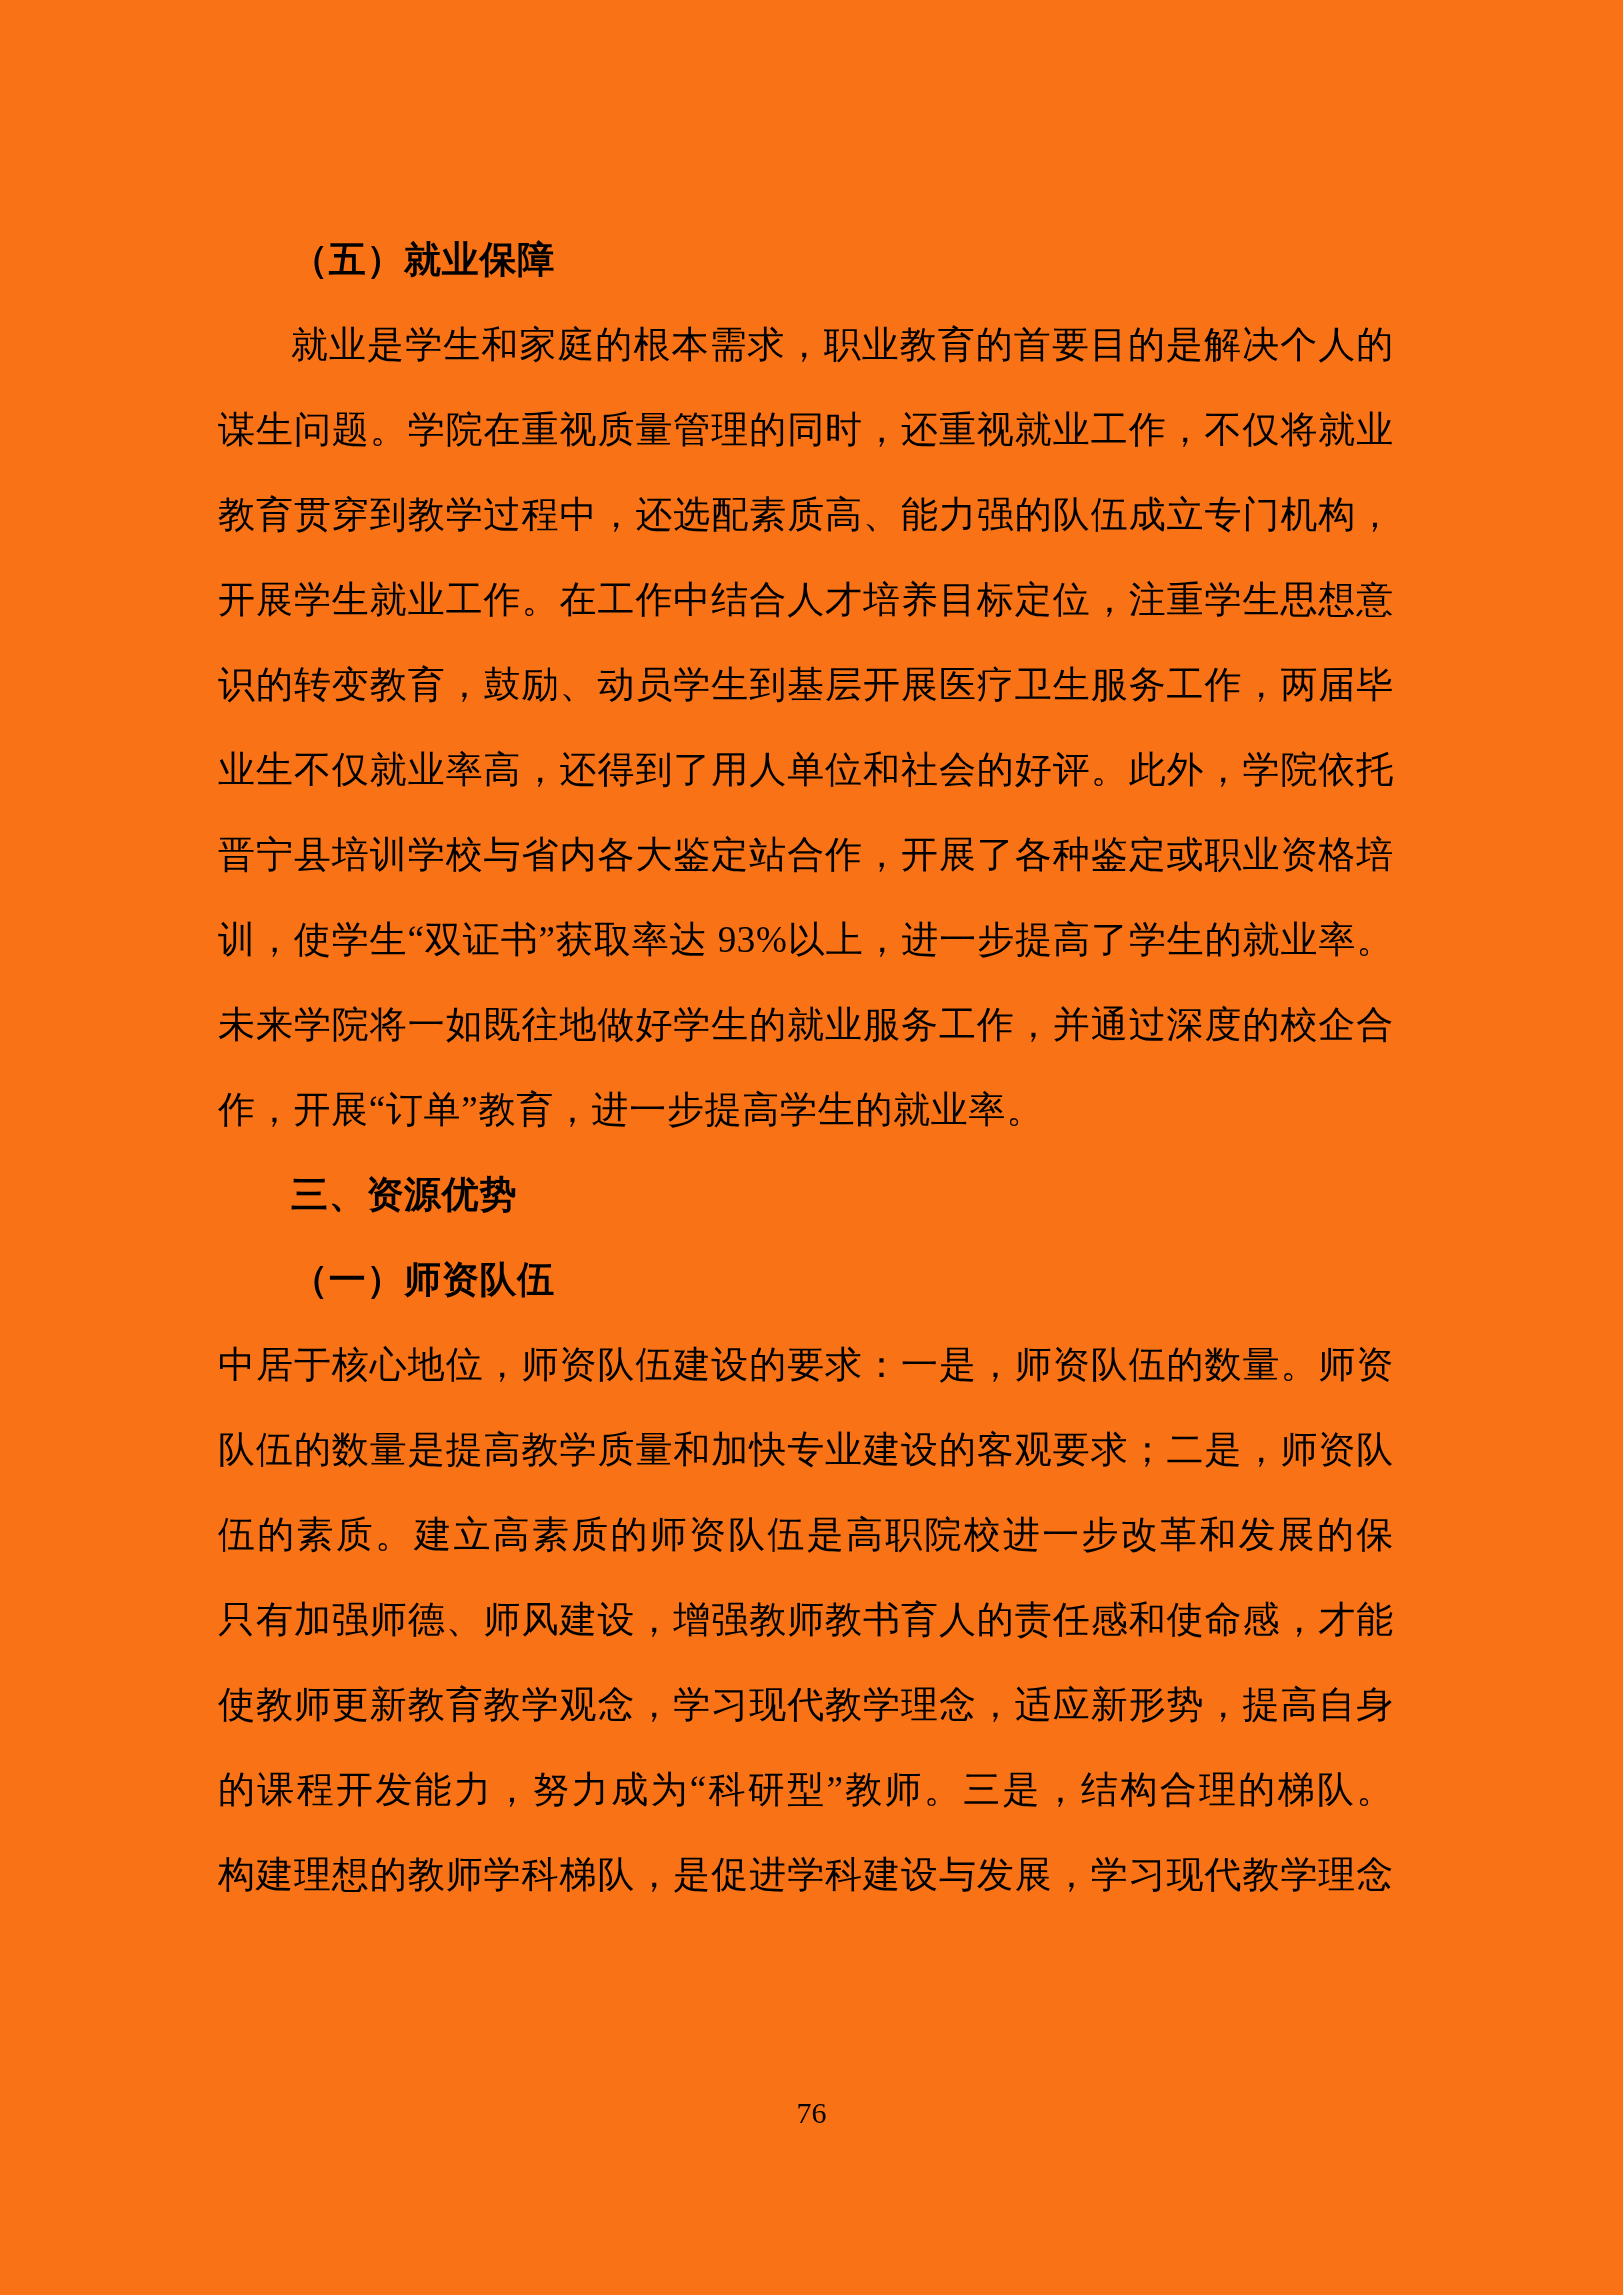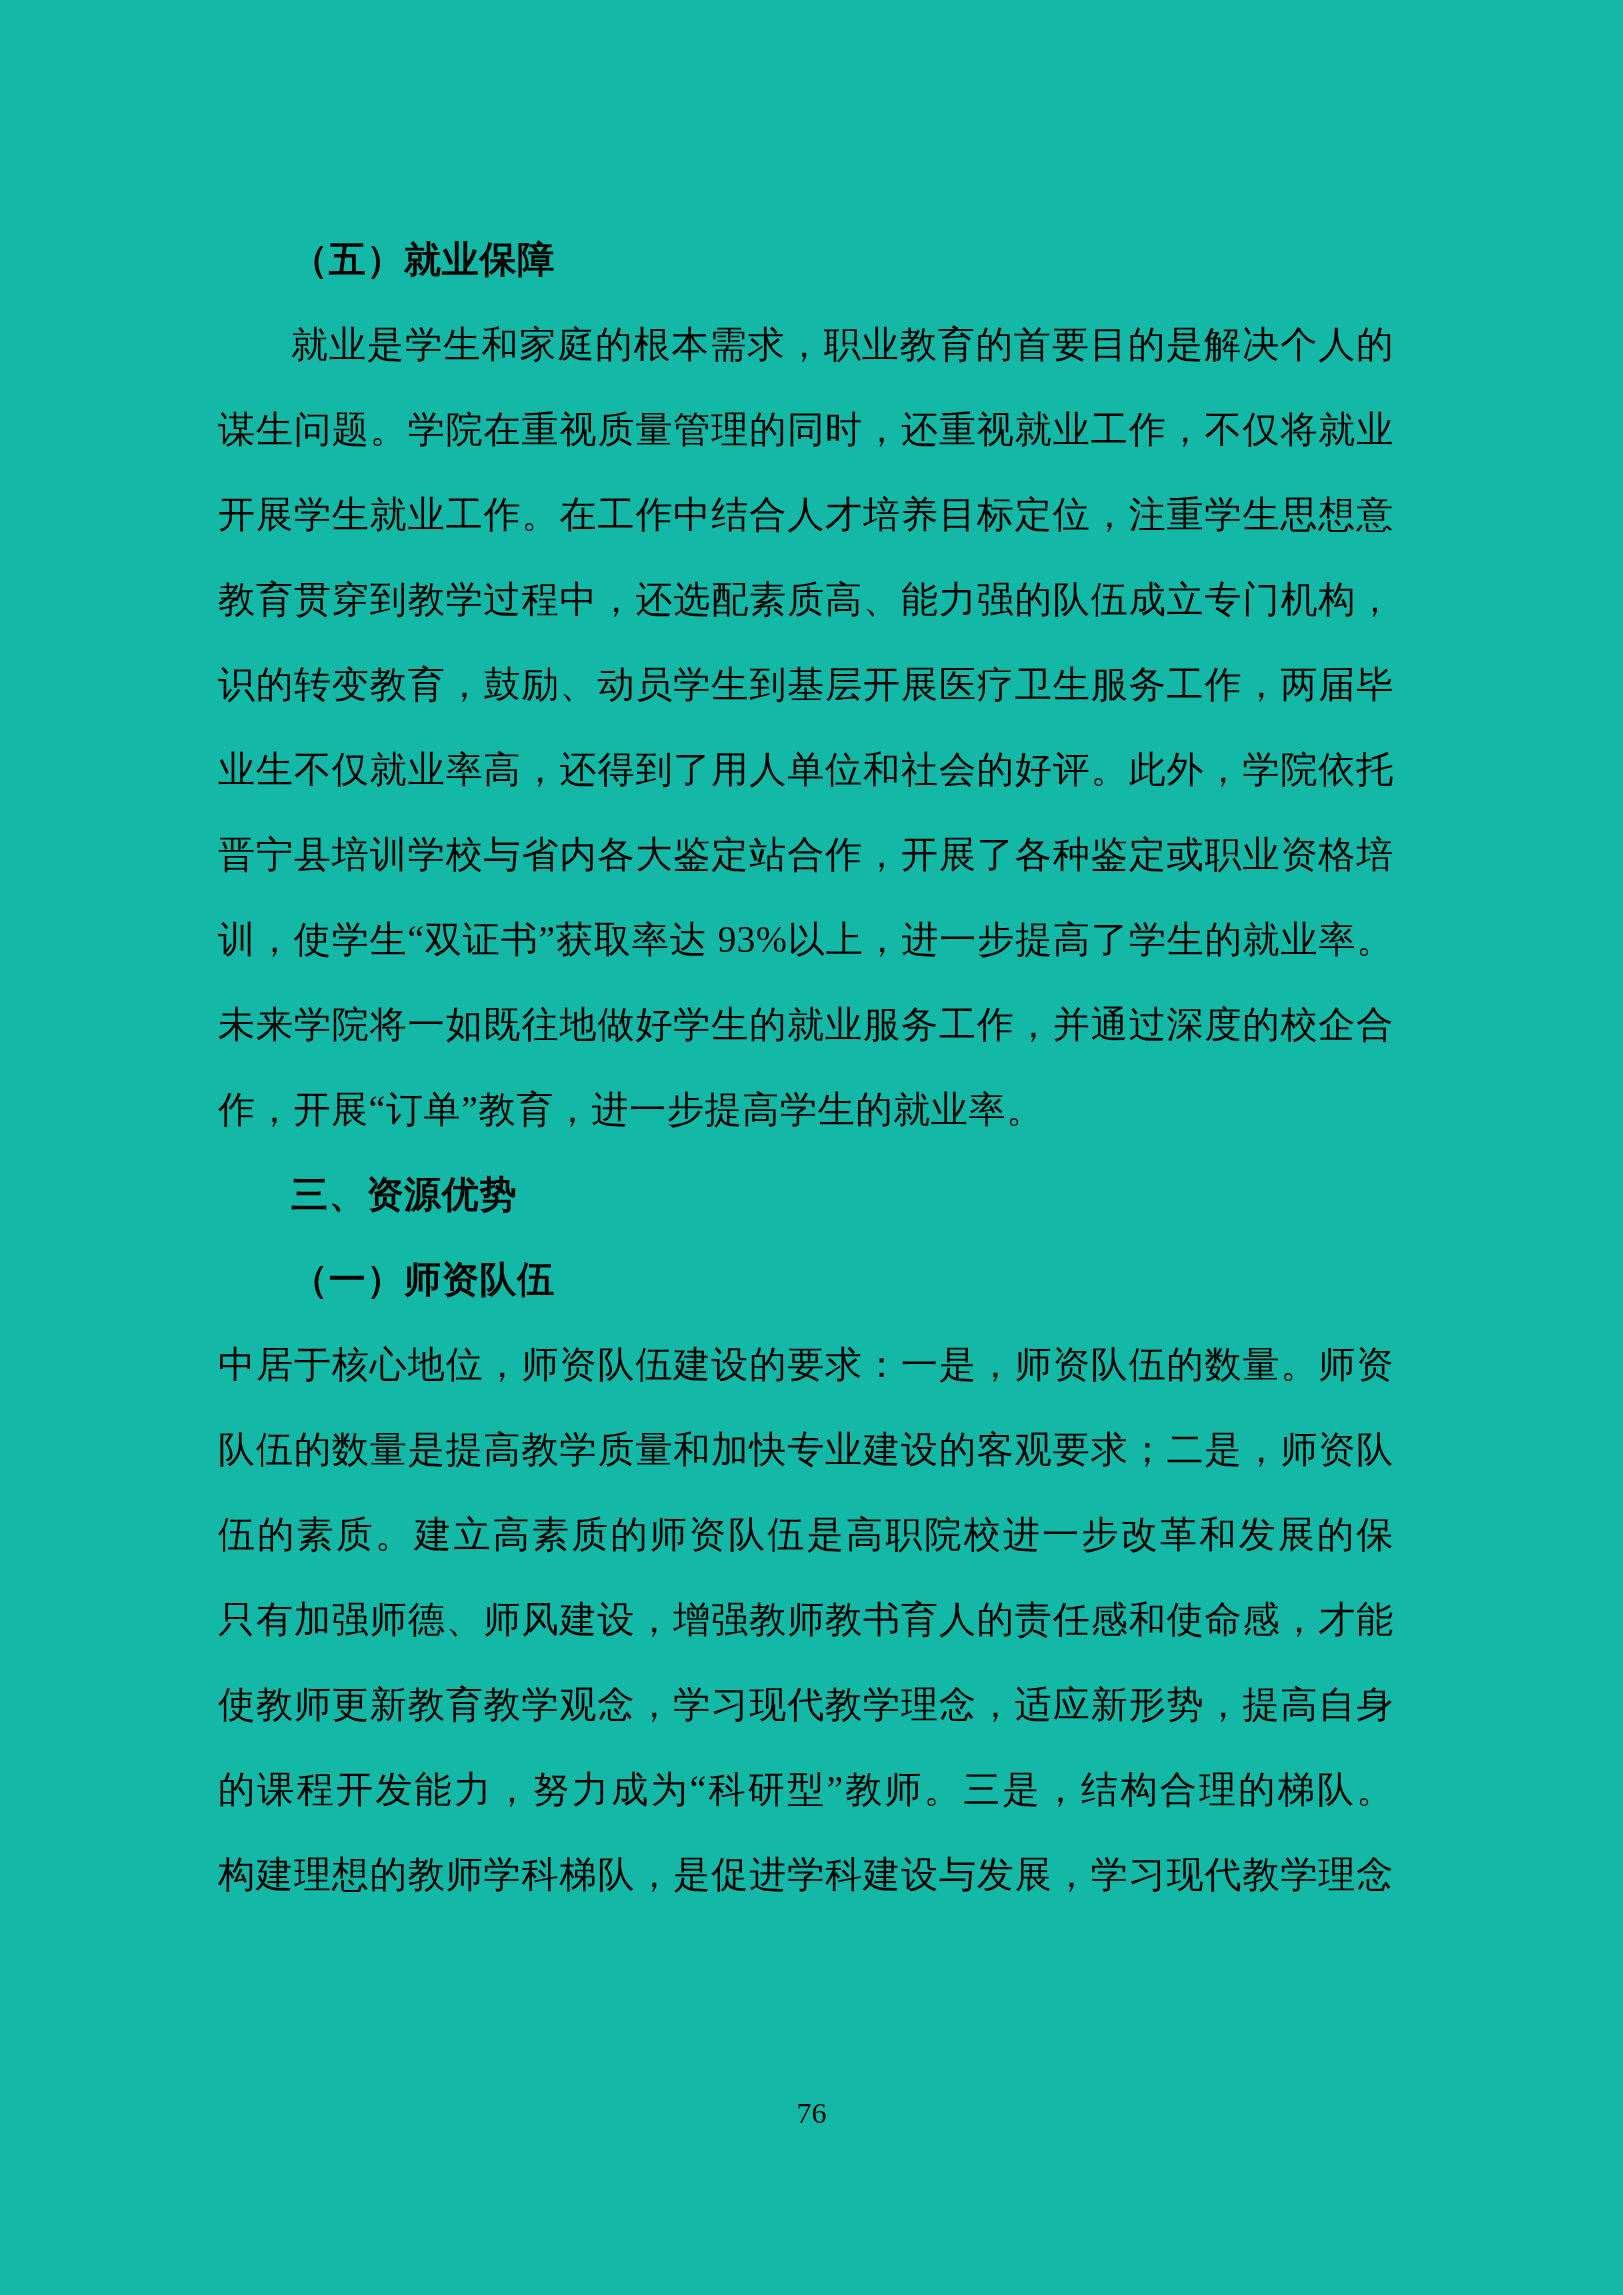--- a/index.html
+++ b/index.html
@@ -1,20 +1,20 @@
 <!DOCTYPE html>
 <html style="font-size:10.5px"><head>
 <meta charset="utf-8">
 <style>
   html, body { margin: 0; padding: 0; background: #ffffff; }
   .page {
     position: relative;
     width: 1623px;
     height: 2295px;
-    background: #14b8a6;
+    background: #f97316;
     color: #000000;
     font-family: "Liberation Serif", "DejaVu Serif", serif;
     overflow: hidden;
   }
   .content {
     position: absolute;
     left: 218px;
     top: 217px;
     width: 1176px;
   }
@@ -54,22 +54,22 @@
   }
 </style>
 </head>
 <body>
 
 <div class="page">
   <div class="content">
     <div class="line heading">（五）就业保障</div>
     <div class="line first">就业是学生和家庭的根本需求，职业教育的首要目的是解决个人的</div>
     <div class="line">谋生问题。学院在重视质量管理的同时，还重视就业工作，不仅将就业</div>
+    <div class="line">教育贯穿到教学过程中，还选配素质高、能力强的队伍成立专门机构，</div>
     <div class="line">开展学生就业工作。在工作中结合人才培养目标定位，注重学生思想意</div>
-    <div class="line">教育贯穿到教学过程中，还选配素质高、能力强的队伍成立专门机构，</div>
     <div class="line">识的转变教育，鼓励、动员学生到基层开展医疗卫生服务工作，两届毕</div>
     <div class="line">业生不仅就业率高，还得到了用人单位和社会的好评。此外，学院依托</div>
     <div class="line">晋宁县培训学校与省内各大鉴定站合作，开展了各种鉴定或职业资格培</div>
     <div class="line">训，使学生“双证书”获取率达 93%以上，进一步提高了学生的就业率。</div>
     <div class="line">未来学院将一如既往地做好学生的就业服务工作，并通过深度的校企合</div>
     <div class="line endln">作，开展“订单”教育，进一步提高学生的就业率。</div>
     <div class="line heading">三、资源优势</div>
     <div class="line heading">（一）师资队伍</div>
     <div class="line">中居于核心地位，师资队伍建设的要求：一是，师资队伍的数量。师资</div>
     <div class="line">队伍的数量是提高教学质量和加快专业建设的客观要求；二是，师资队</div>

